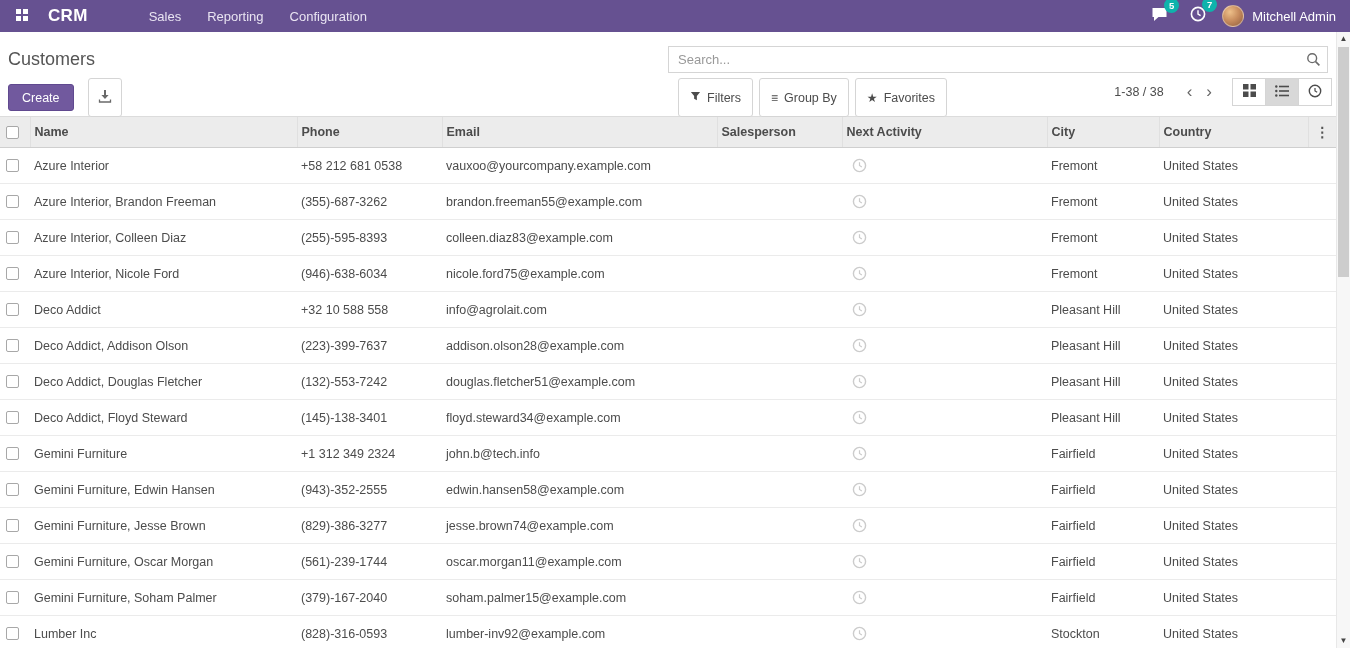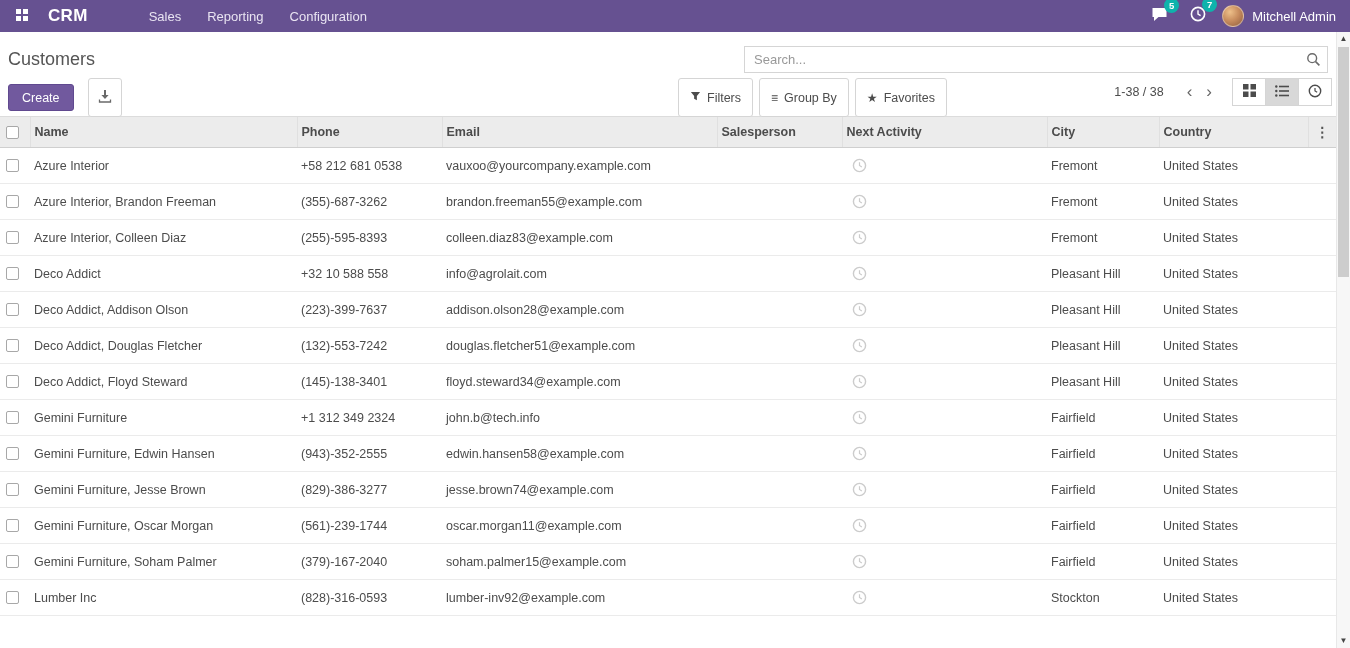--- a/index.html
+++ b/index.html
@@ -23,21 +23,21 @@
   .user { display:flex; align-items:center; gap:8px; cursor:pointer; padding-right:4px; }
   .avatar { width:22px; height:22px; border-radius:50%;
     background:radial-gradient(circle at 35% 30%, #eec08a 0%, #c98e5f 45%, #8d5a3b 100%);
     border:1px solid rgba(255,255,255,.4); }
   .user-name { font-size:13px; color:#fff; }
 
   
   .content { width:1336px; }
   .cp-top { display:flex; align-items:center; margin-top:13px; height:28px; padding:0 8px; }
   .page-title { font-size:18px; font-weight:normal; color:#555; }
-  .search-box { position:relative; width:584px; margin-left:auto; }
+  .search-box { position:relative; width:660px; margin-left:auto; }
   .search-box input { width:100%; height:27px; border:1px solid #d5d5d5; padding:0 30px 0 9px;
     font-size:13px; color:#4c4c4c; outline:none; font-family:"Liberation Sans", sans-serif; }
   .search-box input::placeholder { color:#999; }
   .search-icon { position:absolute; right:7px; top:6px; cursor:pointer; }
 
   .cp-bottom { position:relative; margin-top:5px; height:28px; padding:0 8px; }
   .cp-left { display:flex; gap:14px; align-items:center; }
   .btn { height:39px; border:1px solid #d5d5d5; background:#fff; border-radius:3px;
     font-size:12.5px; color:#4c4c4c; padding:0 11px; cursor:pointer; display:inline-flex;
     align-items:center; gap:6px; font-family:"Liberation Sans", sans-serif; }
@@ -297,20 +297,40 @@
                   <circle cx="8" cy="8" r="6.5" fill="none" stroke="#cccccc" stroke-width="1.5"></circle>
                   <path d="M8 4.5V8l2.5 1.5" fill="none" stroke="#cccccc" stroke-width="1.3"></path>
                 </svg>
       </span>
     </td>
     <td>Fremont</td>
     <td>United States</td>
     <td></td>
   </tr>
 
+  <tr>
+    <td class="chk-cell">
+      <div class="checkbox"></div>
+    </td>
+    <td>Azure Interior, Nicole Ford</td>
+    <td>(946)-638-6034</td>
+    <td>nicole.ford75@example.com</td>
+    <td></td>
+    <td class="activity-cell">
+      <span>
+        <svg width="15" height="15" viewBox="0 0 16 16">
+                  <circle cx="8" cy="8" r="6.5" fill="none" stroke="#cccccc" stroke-width="1.5"></circle>
+                  <path d="M8 4.5V8l2.5 1.5" fill="none" stroke="#cccccc" stroke-width="1.3"></path>
+                </svg>
+      </span>
+    </td>
+    <td>Fremont</td>
+    <td>United States</td>
+    <td></td>
+  </tr>
 
   <tr>
     <td class="chk-cell">
       <div class="checkbox"></div>
     </td>
     <td>Deco Addict</td>
     <td>+32 10 588 558</td>
     <td>info@agrolait.com</td>
     <td></td>
     <td class="activity-cell">

